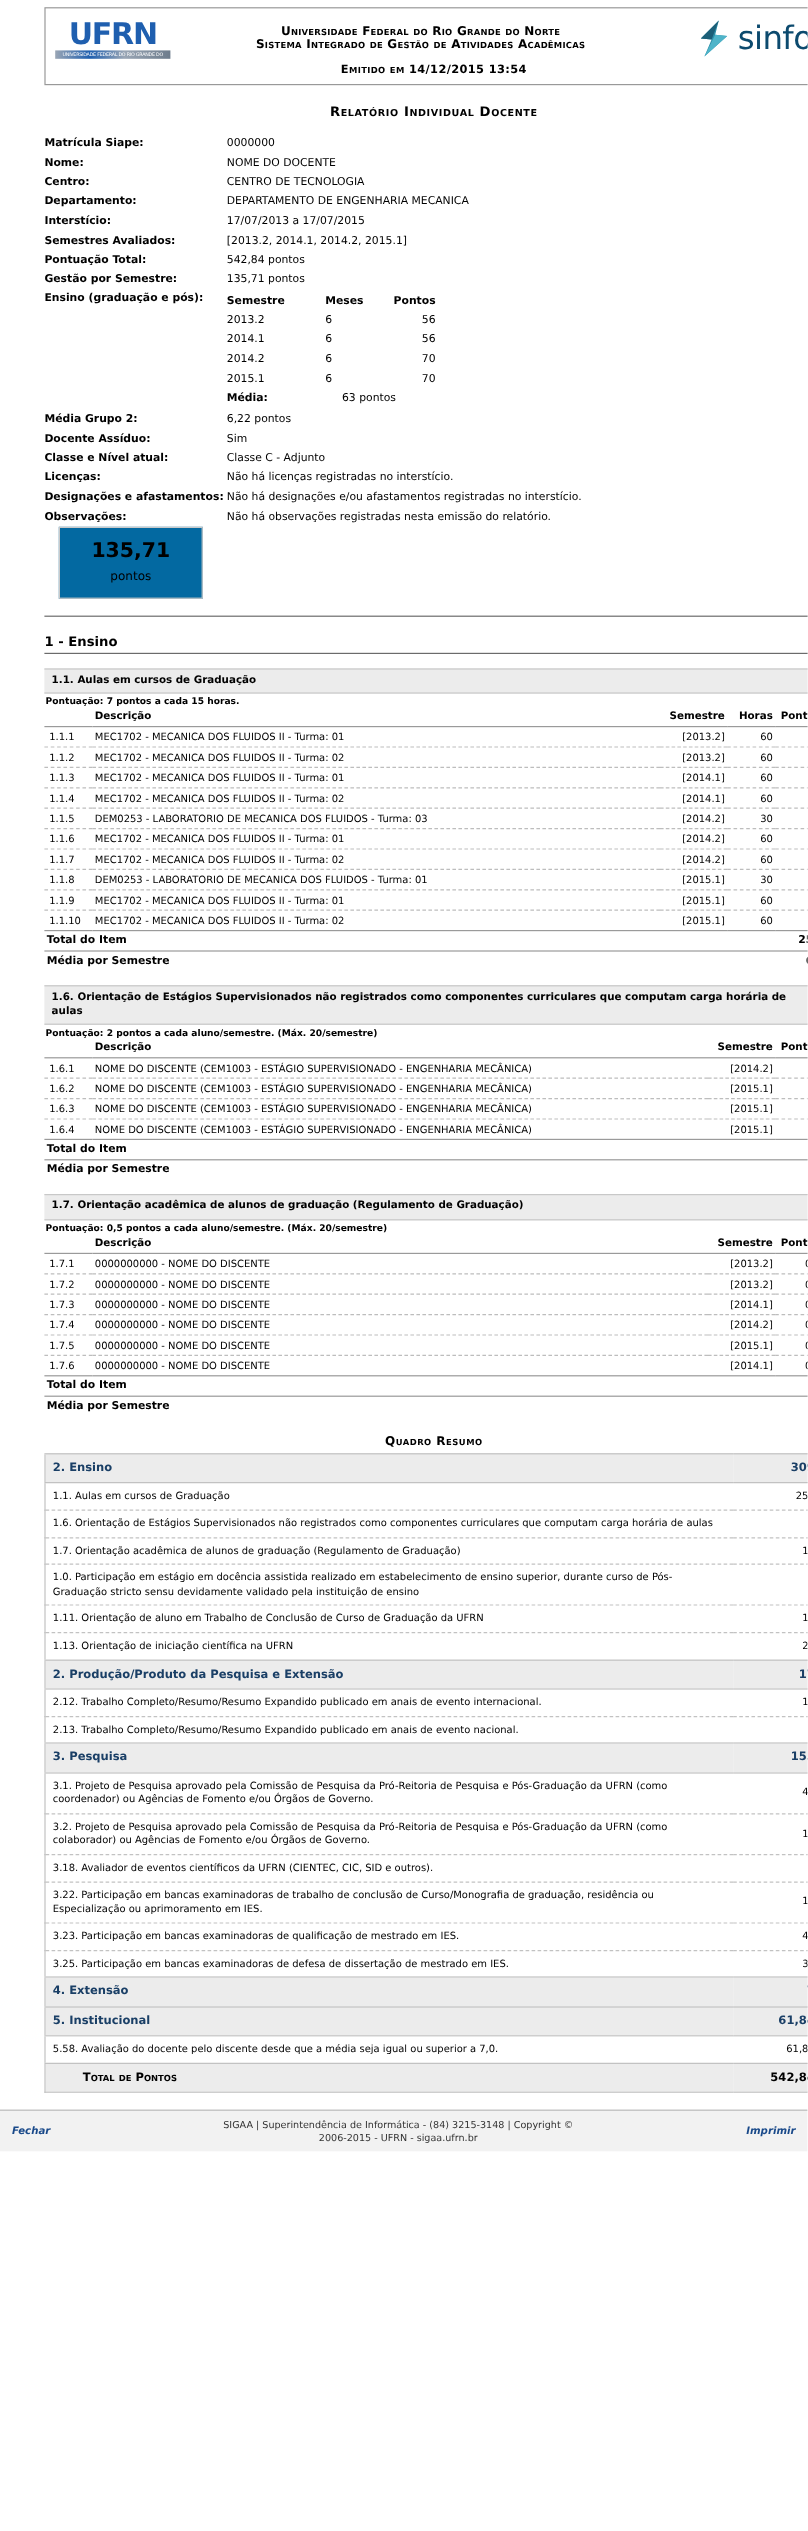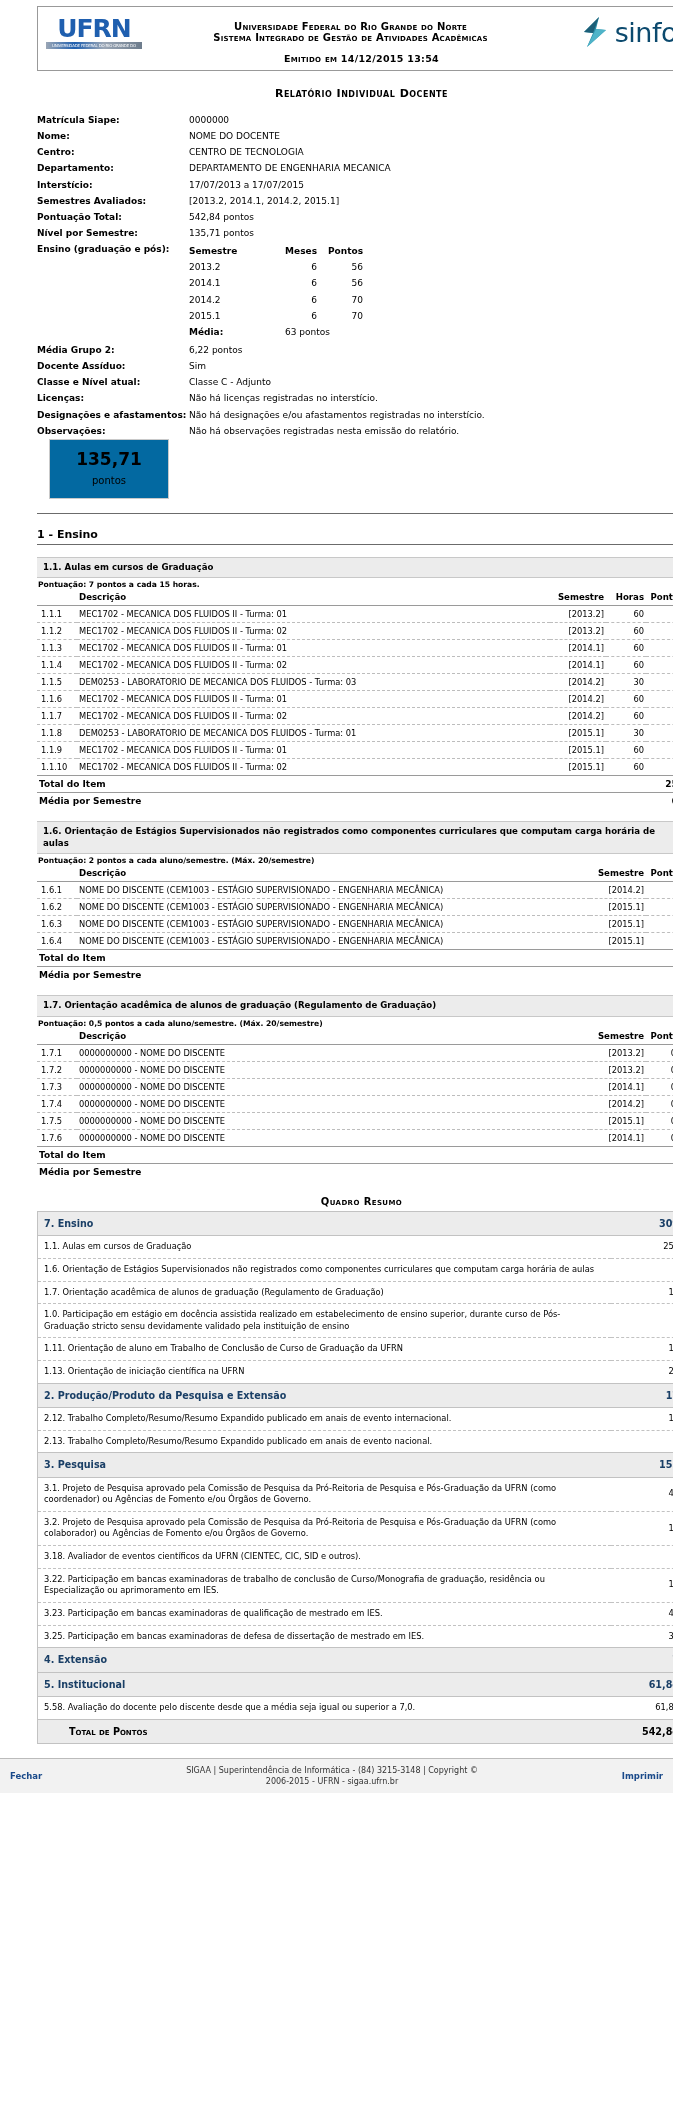--- a/index.html
+++ b/index.html
@@ -76,21 +76,21 @@
     margin-left: 12px; width: 120px; background:#0369a1; border:1px solid #c9c9c9;
     text-align:center; padding: 10px 4px 12px 4px;
   }
   .pontos-box .num { font-size: 17px; font-weight:bold; line-height:1.1;}
   .pontos-box .cap { font-size:10px; margin-top:6px;}
 
   
   .sem-table { border-collapse:collapse; }
   .sem-table td { padding:2px 0; font-size:9px;}
   .sem-table td.c1 { width:82px;}
-  .sem-table td.c2 { width:46px; text-align:right;}
+  .sem-table td.c2 { width:46px; text-align:left;}
   .sem-table td.c3 { width:46px; text-align:right;}
   .sem-table .hd td { font-weight:bold;}
   .sem-table .md td { font-weight:bold;}
   .sem-table .md td.mv { font-weight:normal; text-align:left; padding-left:14px; white-space:nowrap;}
 
   
   .sec-rule { border-bottom:1px solid #6b6b6b; margin-top:14px; }
   .sec-title { font-weight:bold; font-size:11px; padding-bottom:3px; }
   .sub-head {
     background:#ececec; border-top:1px solid #c8c8c8; border-bottom:1px solid #c8c8c8;
@@ -132,21 +132,21 @@
     border-top:1px solid #c2c2c2; border-bottom:none;padding-left:31px;
   }
 
   
   .footer {
     margin-top:14px; border-top:1px solid #bbb; background:#f2f2f2;
     display:flex; align-items:center; justify-content:space-between;
     padding:6px 10px; font-size:8px; color:#333;
   }
   .footer .mid { flex:1; text-align:center; line-height:1.4;}
-  .foot-link { color:#1a4a8a; font-weight:bold; font-size:8.5px; text-decoration:none; cursor:pointer;}
+  .foot-link { color:#1a4a8a; font-weight:bold; font-size:8.5px; text-decoration:none; cursor:pointer;font-style:italic;}
 </style>
 </head>
 <body>
 
 <div class="page">
 
   <div class="header-wrap">
     <div class="doc-header">
       <div class="logo-ufrn">
         <div class="ufrn-mark">UFRN</div>
@@ -197,21 +197,21 @@
           </tr>
           <tr>
             <td class="lbl">Semestres Avaliados:</td>
             <td class="val">[2013.2, 2014.1, 2014.2, 2015.1]</td>
           </tr>
           <tr>
             <td class="lbl">Pontuação Total:</td>
             <td class="val">542,84 pontos</td>
           </tr>
           <tr>
-            <td class="lbl">Nível por Semestre:</td>
+            <td class="lbl">Gestão por Semestre:</td>
             <td class="val">135,71 pontos</td>
           </tr>
         </tbody>
       <tbody>
         <tr>
           <td class="lbl">Ensino (graduação e pós):</td>
           <td class="val">
             <table class="sem-table">
               <tbody id="sem-rows">
                   <tr class="hd">
@@ -491,21 +491,21 @@
           <span>Média por Semestre</span>
           <span>3</span>
         </div>
       </div>
     </div>
 
   <div class="qr-title">Quadro Resumo</div>
   <table class="qr">
     <tbody id="qr-rows">
         <tr class="grp">
-          <td>7. Ensino</td>
+          <td>2. Ensino</td>
           <td class="v">309</td>
         </tr>
         <tr class="">
           <td>1.1. Aulas em cursos de Graduação</td>
           <td class="v">252</td>
         </tr>
         <tr class="">
           <td>1.6. Orientação de Estágios Supervisionados não registrados como componentes curriculares que computam carga horária de aulas</td>
           <td class="v">8</td>
         </tr>

